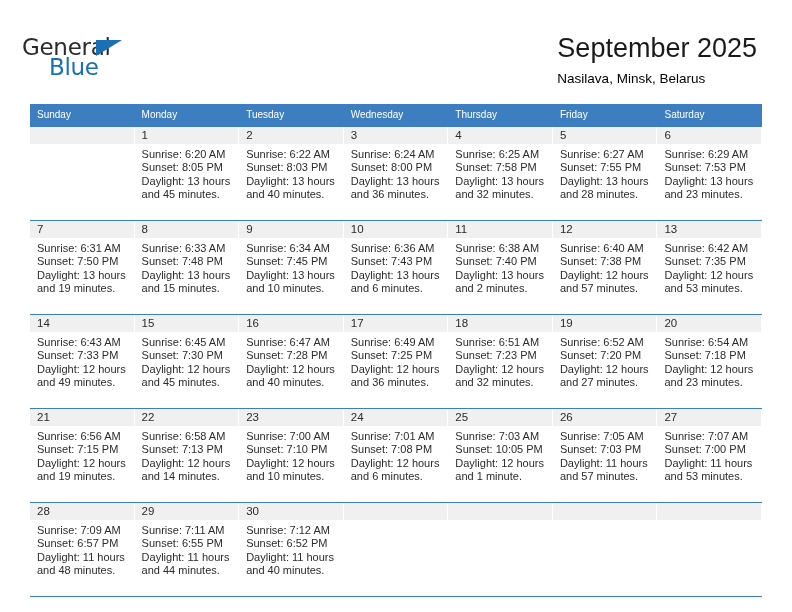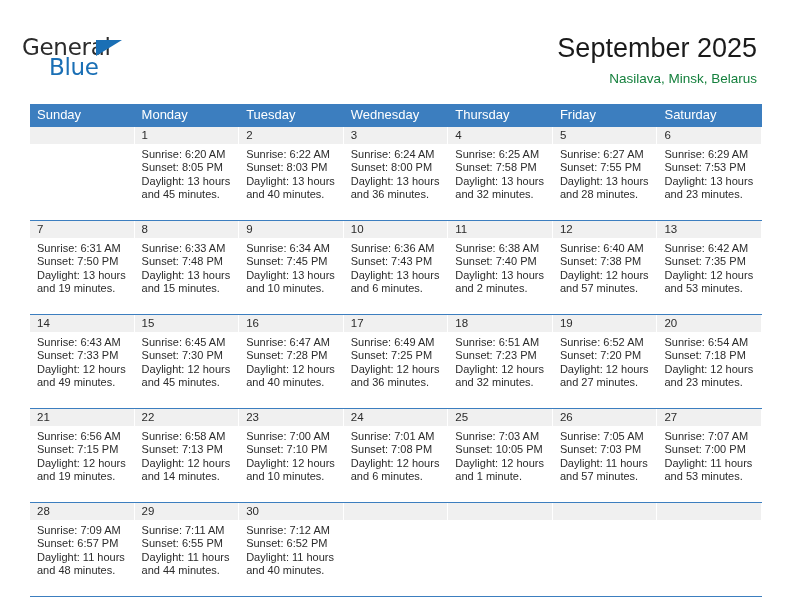--- a/index.html
+++ b/index.html
@@ -67,34 +67,34 @@
     letter-spacing: -0.3px;
     color: #1a6fb5;
     font-family: "DejaVu Sans", sans-serif;
     font-weight: 400;
   }
 
   .title-block {
     position: absolute;
     right: 35px;
     top: 32px;
-    text-align: right;
+    text-align: left;
   }
   .cal-title {
     font-size: 27px;
     line-height: 32px;
     color: #1a1a1a;
     font-weight: 400;
     white-space: nowrap;
   }
   .cal-subtitle {
     margin-top: 6px;
     font-size: 13.5px;
     line-height: 17px;
-    color: #15803d;
+    color: #000000;
     font-weight: 400;
     white-space: nowrap;
   }
 
   
   .calendar {
     position: absolute;
     left: 30px;
     top: 104px;
     width: 732px;
@@ -102,21 +102,21 @@
 
   .weekday-row {
     display: flex;
     width: 732px;
     background: #3c7ebf;
   }
   .weekday {
     flex: 1 1 0;
     box-sizing: border-box;
     padding: 4px 0 5px 7px;
-    font-size: 13px;
+    font-size: 10px;
     line-height: 14px;
     color: #ffffff;
     white-space: nowrap;
   }
 
   .week-row {
     display: flex;
     width: 732px;
     border-top: 1px solid #3c7ebf;
   }

